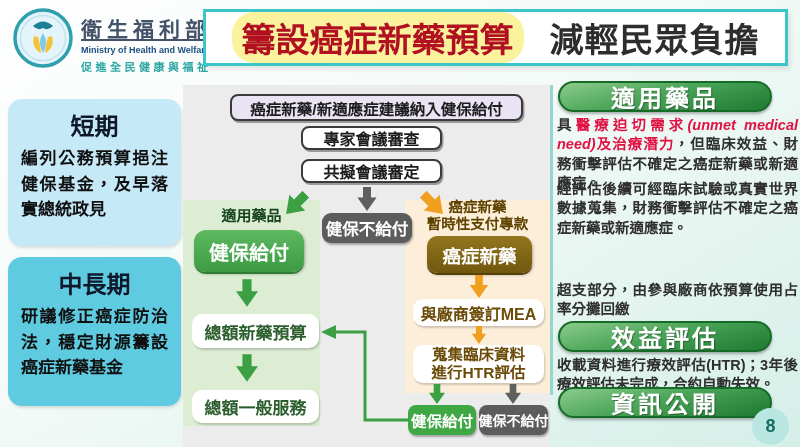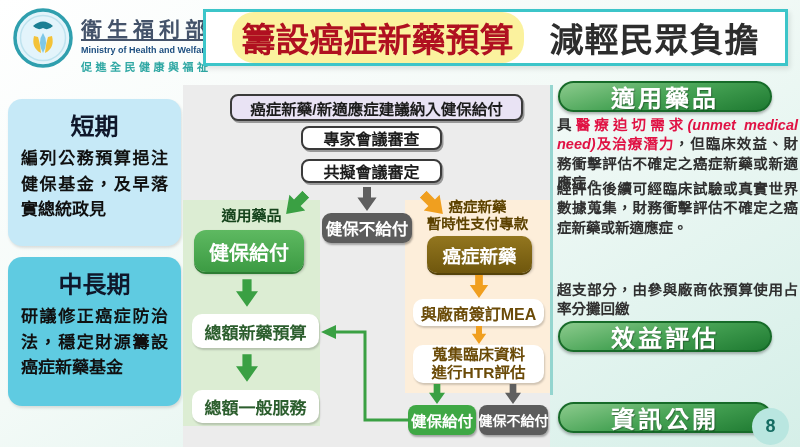--- a/index.html
+++ b/index.html
@@ -178,17 +178,18 @@
 
   <div class="abs flex pill" style="top:81px;">適用藥品</div>
   <div class="abs rp" style="top:116px;">
     <span>具</span><span class="red">醫療迫切需求</span><span class="red-en">(unmet medical need)</span><span class="red">及治療潛力</span><span>，但臨床效益、財務衝擊評估不確定之癌症新藥或新適應症。</span>
   </div>
   <div class="abs rp" style="top:180px;">經評估後續可經臨床試驗或真實世界數據蒐集，財務衝擊評估不確定之癌症新藥或新適應症。</div>
 
   <div class="abs rp" style="top:281px;">超支部分，由參與廠商依預算使用占率分攤回繳</div>
 
   <div class="abs flex pill" style="top:321px;">效益評估</div>
+  <div class="abs rp" style="top:356px;">收載資料進行療效評估(HTR)；3年後療效評估未完成，合約自動失效。</div>
 
-  <div class="abs flex pill" style="top:402px;">資訊公開</div>
+  <div class="abs flex pill" style="top:387px;">資訊公開</div>
 
   <div class="abs flex pagenum">8</div>
 </div>
 
 </body></html>

